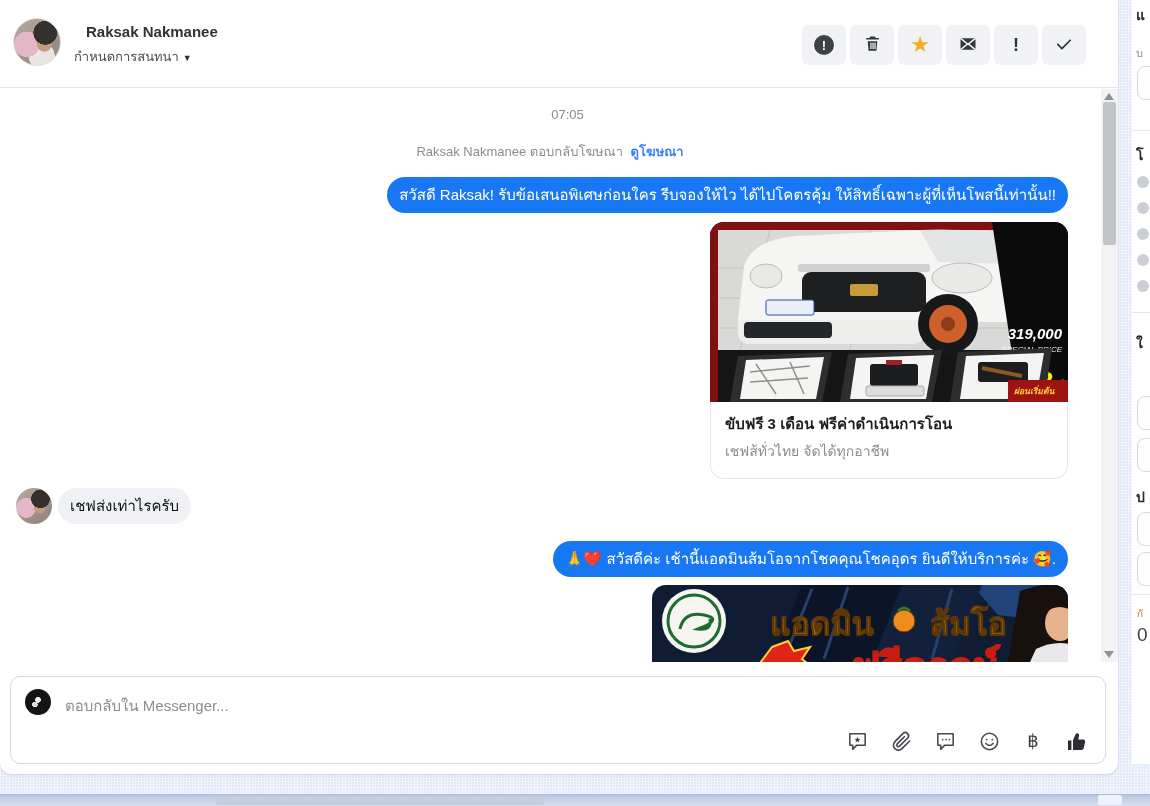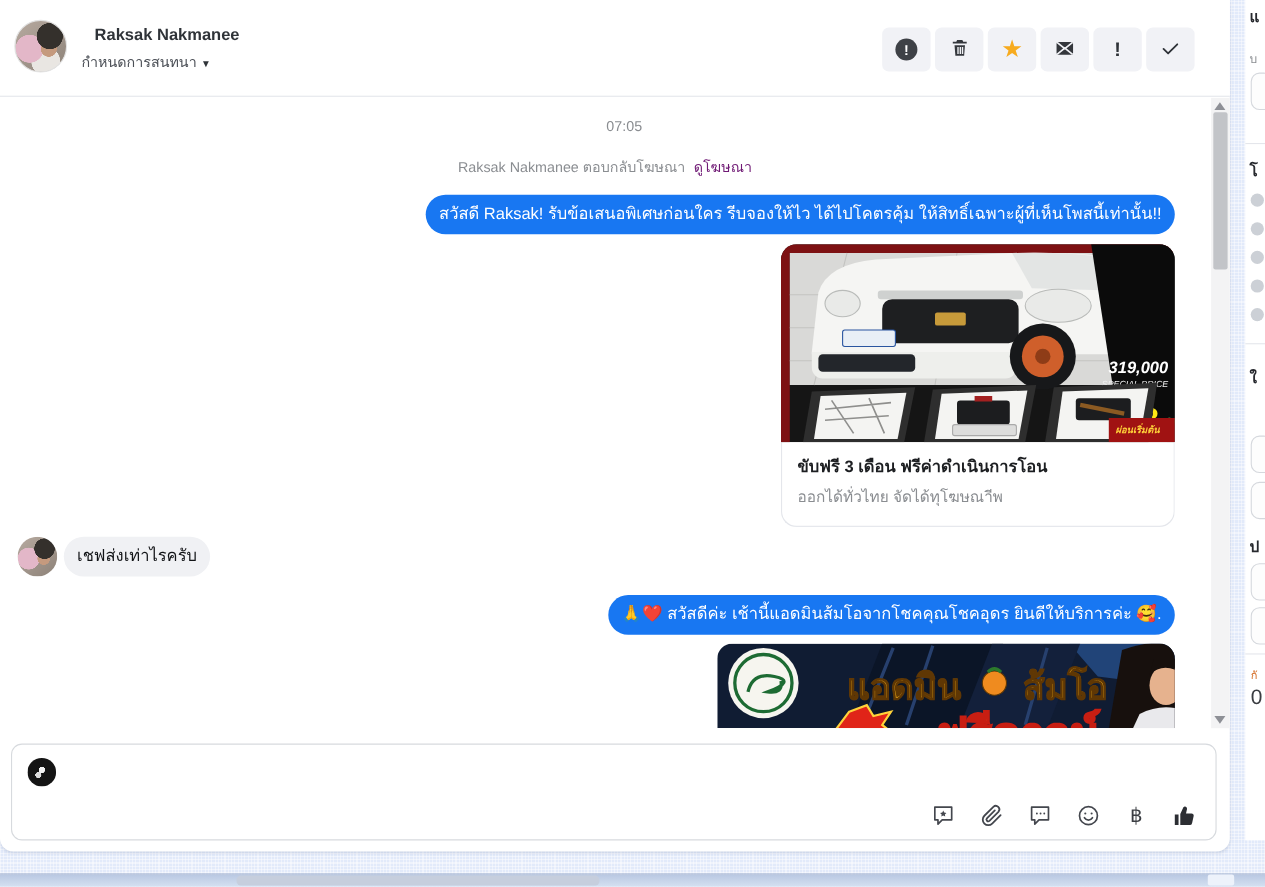--- a/index.html
+++ b/index.html
@@ -34,21 +34,21 @@
   .excl-circle { width:20px; height:20px; border-radius:50%; background:#3e4146; color:#fff;
     font-size:13px; font-weight:bold; display:flex; align-items:center; justify-content:center; }
   .star-glyph { font-size:22px; color:#f7ab1e; line-height:1; }
   .excl-glyph { font-size:18px; font-weight:bold; color:#2f3338; }
   
   .messages { position:absolute; left:0; top:89px; width:1118px; height:573px; background:#fff; overflow:hidden; }
   .time-row { position:absolute; top:18px; left:0; width:1100px; text-align:center;
     font-size:13px; color:#8a8d91;padding-left:35px; }
   .context-row { position:absolute; top:52px; left:0; width:1100px; text-align:center;
     font-size:13px; color:#8a8d91; }
-  .context-row a { color:#701a75; font-weight:normal; text-decoration:none; margin-left:4px; cursor:pointer; }
+  .context-row a { color:#3b82f6; font-weight:bold; text-decoration:none; margin-left:4px; cursor:pointer; }
   .bubble { position:absolute; padding:8px 12px; border-radius:18px; font-size:15px; line-height:20px; }
   .bubble.blue { background:#1877f2; color:#fff; }
   .bubble.gray { background:#f0f1f4; color:#121417; }
   .b1 { top:88px; right:50px; max-width:720px; }
   .b2 { top:452px; right:50px; max-width:560px; }
   .left-row-avatar { position:absolute; left:16px; top:399px; width:36px; height:36px; border-radius:50%;
     background:
       radial-gradient(circle at 68% 30%, #34302c 0 26%, transparent 27%),
       radial-gradient(circle at 66% 55%, #c59a7e 0 18%, transparent 19%),
       radial-gradient(circle at 28% 55%, #e3b7c8 0 30%, transparent 31%),
@@ -202,21 +202,21 @@
           <polygon points="248,130 342,126 334,180 240,180" fill="#2e2e2e"></polygon>
           <polygon points="256,134 334,131 326,177 250,177" fill="#f4f4f2"></polygon>
           <rect x="268" y="140" width="50" height="20" rx="3" fill="#1c1d1f"></rect>
           <path d="M272 146l40 8" stroke="#8b5a22" stroke-width="4"></path>
         </g>
         <rect x="298" y="158" width="60" height="22" fill="#a01212"></rect>
         <text x="304" y="172" fill="#ffd23a" font-size="8.5" font-style="italic" font-weight="bold">ผ่อนเริ่มต้น</text>
       </svg>
       <div class="media-card">
         <div class="media-title">ขับฟรี 3 เดือน ฟรีค่าดำเนินการโอน</div>
-        <div class="media-sub">ออกได้ทั่วไทย จัดได้ทุโฆษณาีพ</div>
+        <div class="media-sub">เชฟส้ทั่วไทย จัดได้ทุกอาชีพ</div>
       </div>
     </div>
 
     <div class="left-row-avatar"></div>
     <div class="bubble gray b3">เชฟส่งเท่าไรครับ</div>
 
     <div class="bubble blue b2">🙏❤️ สวัสดีค่ะ เช้านี้แอดมินส้มโอจากโชคคุณโชคอุดร ยินดีให้บริการค่ะ 🥰.</div>
 
     <div class="banner-wrap">
       <svg width="456" height="77" viewBox="0 0 456 77" preserveAspectRatio="none">
@@ -248,20 +248,21 @@
   </div>
 
   <div class="sbar">
     <div class="sb-up"></div>
     <div class="sb-thumb"></div>
     <div class="sb-down"></div>
   </div>
 
   <div class="composer">
     <div class="composer-avatar"></div>
+    <div class="composer-ph">ตอบกลับใน Messenger...</div>
     <div class="composer-icons">
       <span class="cicon">
         <svg width="23" height="23" viewBox="0 0 24 24" fill="none" stroke="#44474e" stroke-width="1.6" stroke-linejoin="round">
             <path d="M4 4h16v12h-9l-4 4v-4H4z"></path>
             <path d="M12 7.2l.9 1.9 2.1.3-1.5 1.4.4 2-1.9-1-1.9 1 .4-2-1.5-1.4 2.1-.3z" fill="#44474e" stroke="none"></path>
           </svg>
       </span>
       <span class="cicon">
         <svg width="23" height="23" viewBox="0 0 24 24" fill="none" stroke="#44474e" stroke-width="1.7" stroke-linecap="round">
             <path d="M20.5 11.5l-8 8a5.2 5.2 0 01-7.4-7.4l8.5-8.5a3.4 3.4 0 014.8 4.8l-8.5 8.5a1.7 1.7 0 01-2.4-2.4l7.5-7.5"></path>

